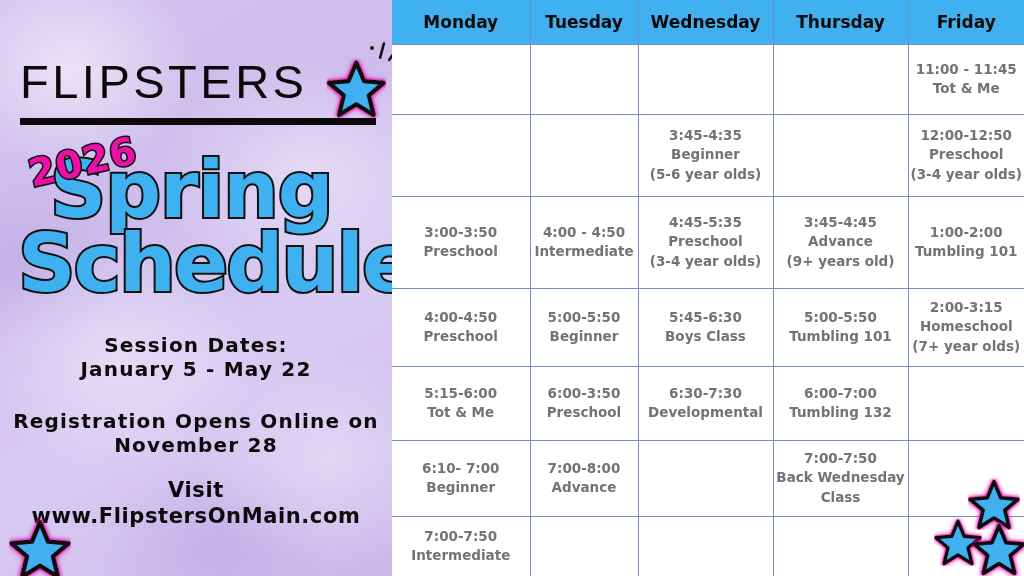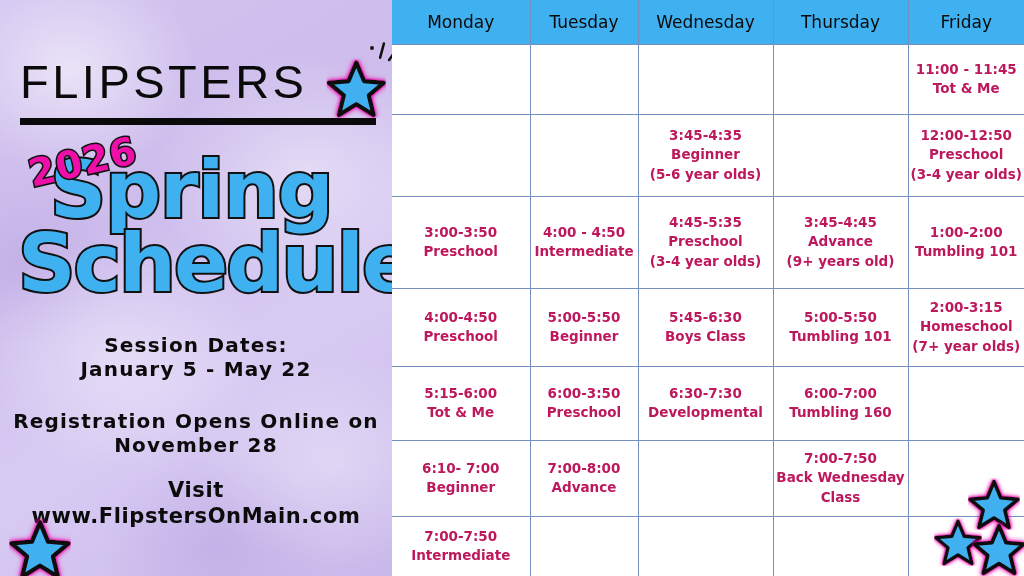--- a/index.html
+++ b/index.html
@@ -120,36 +120,36 @@
   col.c1 { width:108px; }
   col.c2 { width:135px; }
   col.c3 { width:135px; }
   col.c4 { width:116px; }
 
   thead th {
     height:44px;
     background:#3FB0F0;
     color:#0a0a0a;
     font-size:17px;
-    font-weight:normal;
+    font-weight:bold;
     border:1px solid #7590C0;
     border-top:none;
     text-align:center;
     vertical-align:middle;
   }
   thead th:first-child { border-left:none; }
   thead th:last-child { border-right:none; }
 
   tbody td {
     border:1px solid #7590C0;
     text-align:center;
     vertical-align:middle;
     font-size:13.5px;
     font-weight:bold;
-    color:#be185d;
+    color:#737373;
     line-height:1.42;
     padding:3px 2px;
   }
   tbody td:first-child { border-left:none;text-align:center; }
   tbody td:last-child { border-right:none; }
   tbody tr.r0 td { height:70px; }
   tbody tr.r1 td { height:82px;margin-left:30px; }
   tbody tr.r2 td { height:92px; }
   tbody tr.r3 td { height:78px; }
   tbody tr.r4 td { height:74px; }
@@ -326,21 +326,21 @@
             <td>
               <span class="ln">6:00-3:50</span>
               <span class="ln">Preschool</span>
             </td>
             <td>
               <span class="ln">6:30-7:30</span>
               <span class="ln">Developmental</span>
             </td>
             <td>
               <span class="ln">6:00-7:00</span>
-              <span class="ln">Tumbling 160</span>
+              <span class="ln">Tumbling 132</span>
             </td>
             <td></td>
           </tr>
           <tr class="r5">
             <td>
               <span class="ln">6:10- 7:00</span>
               <span class="ln">Beginner</span>
             </td>
             <td>
               <span class="ln">7:00-8:00</span>

